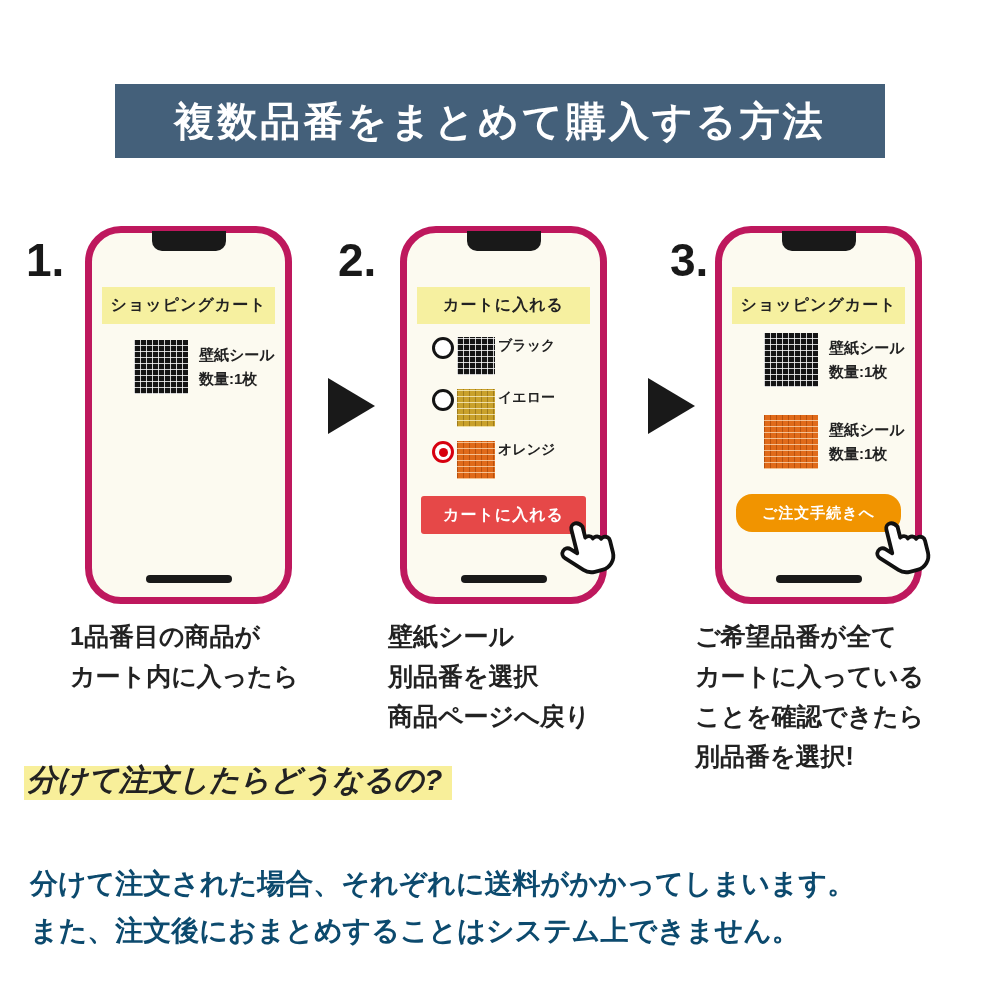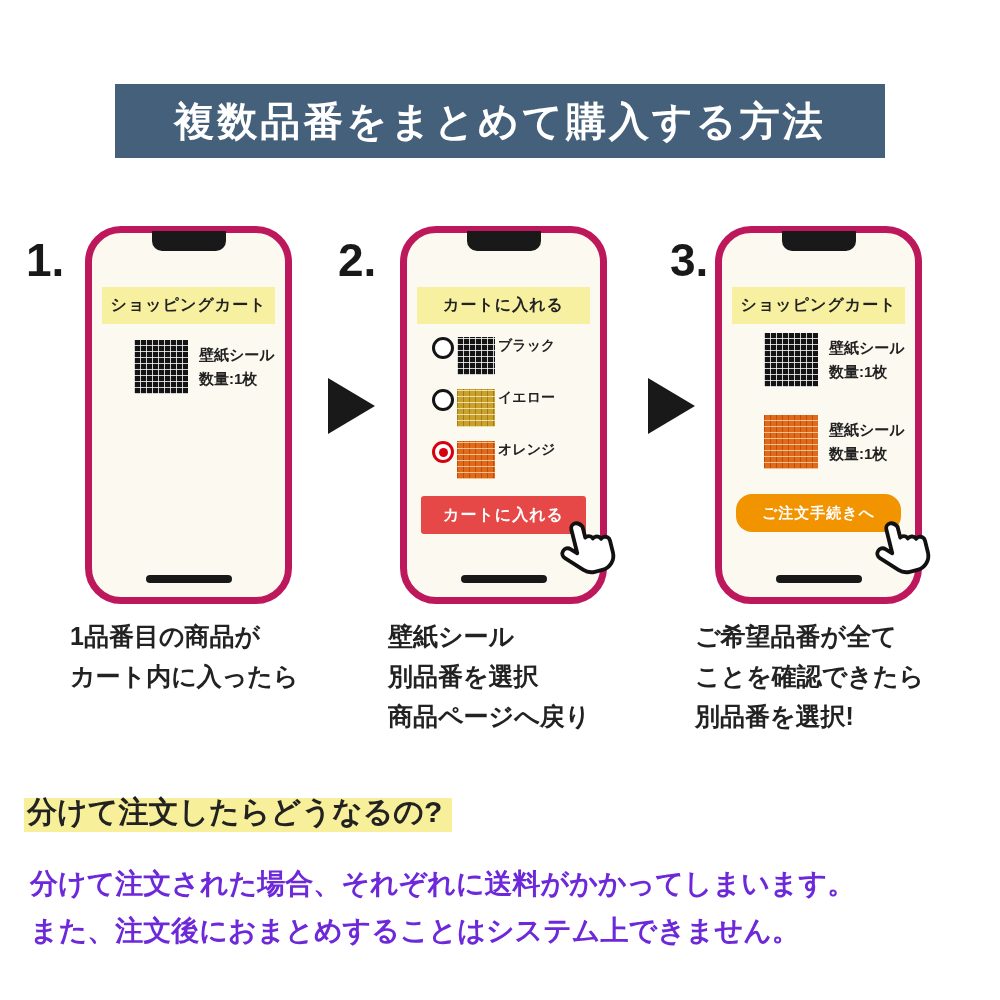--- a/index.html
+++ b/index.html
@@ -53,24 +53,24 @@
   .btn-orange { background:#f19400; top:261px; font-size:15px;border-radius:16px; }
 
   .hand { position:absolute; left:150px; top:280px; width:70px; height:70px;
     transform:rotate(-14deg); z-index:6; }
 
   .arrow { position:absolute; width:0; height:0;
     border-top:28px solid transparent; border-bottom:28px solid transparent; border-left:47px solid #191919; }
 
   .caption { position:absolute; font-size:25px; font-weight:bold; line-height:40px; color:#222; }
 
-  .footer-heading { position:absolute; left:24px; top:764px; font-size:30px; font-weight:bold; color:#222; }
+  .footer-heading { position:absolute; left:24px; top:732px; font-size:30px; font-weight:bold; color:#222;font-style:italic; }
   .footer-heading .hl { background:linear-gradient(transparent 12%, #f8ef9a 12%); padding:2px 10px 4px 3px; }
   .footer-body { position:absolute; left:30px; top:832px; font-size:28px; line-height:47px;
-    font-weight:600; color:#6d28d9; }
+    font-weight:600; color:#0c4a6e; }
 </style>
 </head>
 <body>
 
 <div class="canvas">
 
   <div class="banner">複数品番をまとめて購入する方法</div>
 
   <div class="step-num" style="left:26px; top:205px;">1.</div>
   <div class="step-num" style="left:338px; top:205px;">2.</div>
@@ -154,20 +154,21 @@
     <div>1品番目の商品が</div>
     <div>カート内に入ったら</div>
   </div>
   <div class="caption" style="left:388px; top:588px;">
     <div>壁紙シール</div>
     <div>別品番を選択</div>
     <div>商品ページへ戻り</div>
   </div>
   <div class="caption" style="left:695px; top:588px;">
     <div>ご希望品番が全て</div>
+    <div>カートに入っている</div>
     <div>ことを確認できたら</div>
     <div>別品番を選択!</div>
   </div>
 
   <div class="footer-heading">
     <span class="hl">分けて注文したらどうなるの?</span>
   </div>
   <div class="footer-body">
     <div>分けて注文された場合、それぞれに送料がかかってしまいます。</div>
     <div>また、注文後におまとめすることはシステム上できません。</div>

